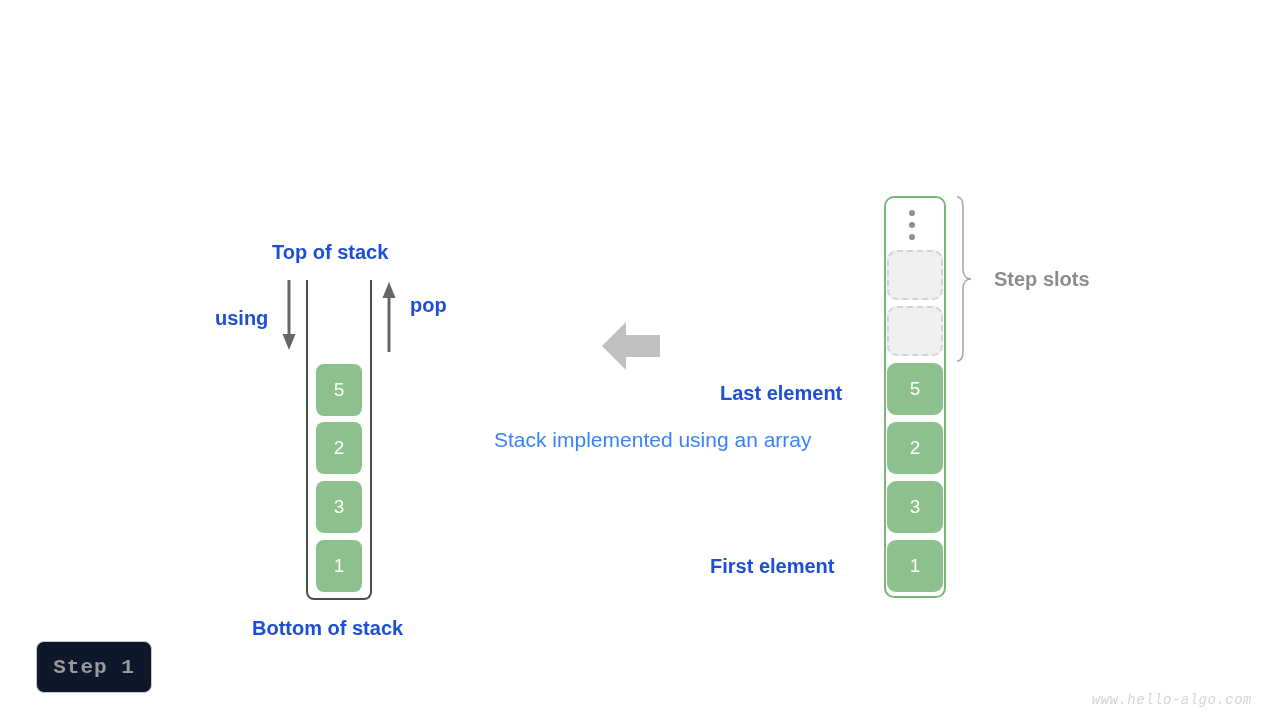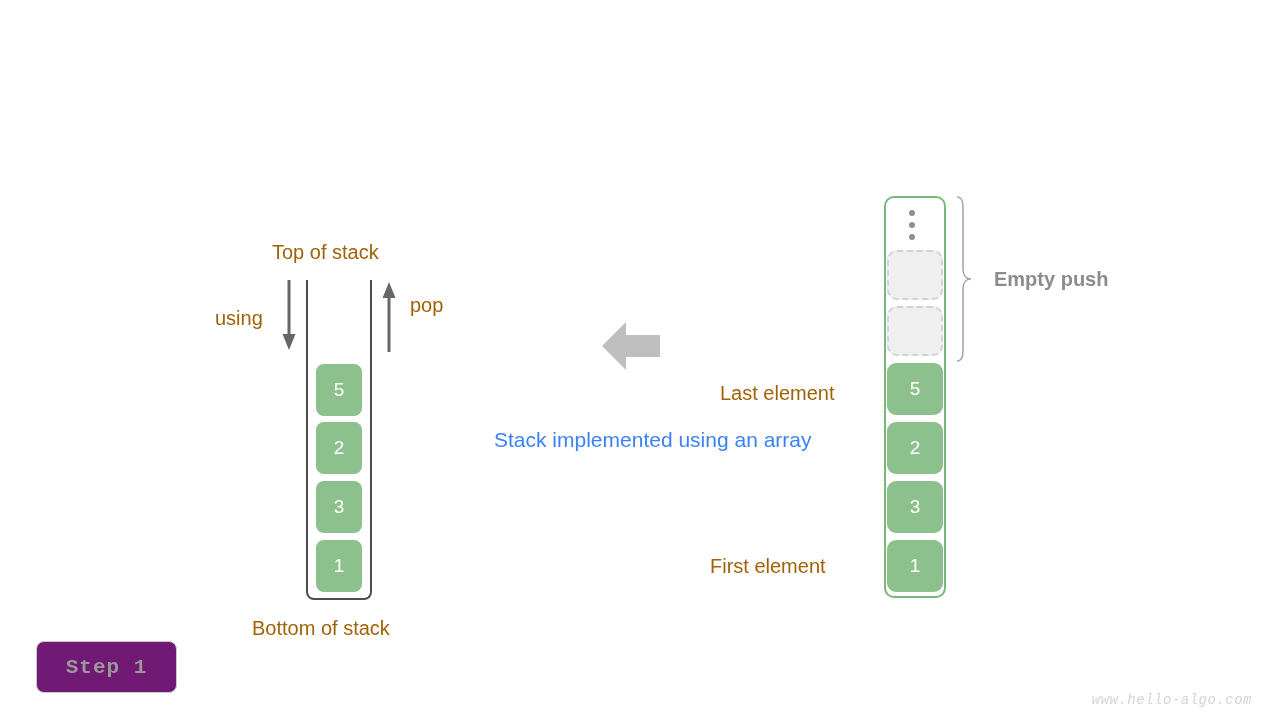--- a/index.html
+++ b/index.html
@@ -13,23 +13,23 @@
     position: relative;
     overflow: hidden;
     font-family: "Liberation Sans", sans-serif;
     background: #ffffff;
   }
 
   
   .lbl-bold {
     position: absolute;
     font-family: "Liberation Sans", sans-serif;
-    font-weight: normal;
+    font-weight: bold;
     font-size: 20px;
-    color: #a16207;
+    color: #1d4ed8;
     white-space: nowrap;
   }
   .lbl-gray-bold {
     position: absolute;
     font-family: "Liberation Sans", sans-serif;
     font-weight: bold;
     font-size: 20px;
     color: #8c8c8c;
     white-space: nowrap;
   }
@@ -150,25 +150,25 @@
   #arr-cell-1 { left: 887px; top: 540px; }
 
   
   #empty-brace { position: absolute; left: 952px; top: 194px; }
 
   
   #step-badge {
     position: absolute;
     left: 36px;
     top: 641px;
-    width: 141px;
+    width: 116px;
     height: 52px;
     border: 1px solid #c8c8c8;
     border-radius: 8px;
-    background: #701a75;
+    background: #0f172a;
     display: flex;
     align-items: center;
     justify-content: center;
     box-sizing: border-box;
   }
   #step-badge-text {
     font-family: "Liberation Mono", monospace;
     font-size: 21px;
     font-weight: bold;
     color: #9a9a9a;
@@ -231,21 +231,21 @@
 </div>
 
 <div class="cell-empty" id="empty-slot-1"></div>
 <div class="cell-empty" id="empty-slot-2"></div>
 
 <svg id="empty-brace" width="24" height="170" viewBox="0 0 24 170">
   <path d="M5,3 C11,3 11,10 11,16 L11,75 C11,81 14,85 19,85 C14,85 11,89 11,95
            L11,154 C11,160 11,167 5,167" fill="none" stroke="#a8a8a8" stroke-width="1.6"></path>
 </svg>
 
-<div class="lbl-gray-bold" id="empty-slots-label" style="left:994px; top:268px;">Empty push</div>
+<div class="lbl-gray-bold" id="empty-slots-label" style="left:994px; top:268px;">Step slots</div>
 
 <div class="cell-green-arr" id="arr-cell-5">5</div>
 <div class="cell-green-arr" id="arr-cell-2">2</div>
 <div class="cell-green-arr" id="arr-cell-3">3</div>
 <div class="cell-green-arr" id="arr-cell-1">1</div>
 
 <div class="lbl-bold" id="last-element-label" style="left:720px; top:382px;">Last element</div>
 
 <div class="lbl-bold" id="first-element-label" style="left:710px; top:555px;">First element</div>
 

